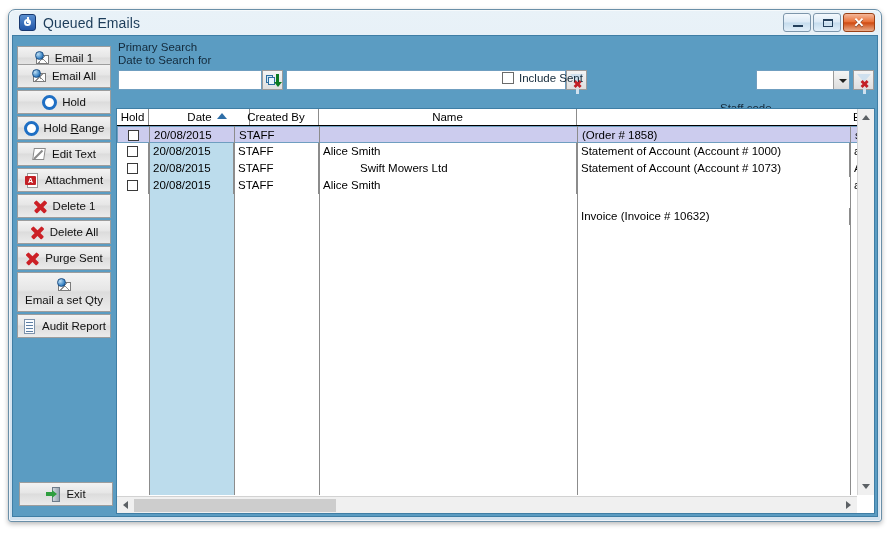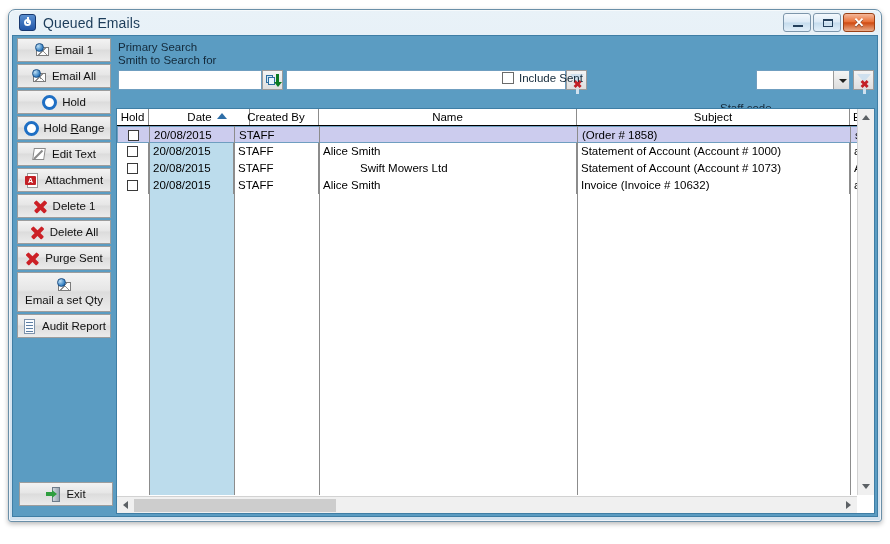--- a/index.html
+++ b/index.html
@@ -292,21 +292,21 @@
       <div class="win-btn close">
           <span class="glyph-close">✕</span>
         </div>
     </div>
   </div>
 
   <div class="client">
 
     <div class="sidebar">
 
-      <div class="sbtn" style="top:0;">
+      <div class="sbtn" style="top:8px;">
         <span class="ico ico-mail">
             <span class="env"></span>
             <span class="globe"></span>
           </span>
         <span class="lbl">Email 1</span>
       </div>
 
       <div class="sbtn">
         <span class="ico ico-mail">
             <span class="env"></span>
@@ -380,21 +380,21 @@
             <span class="door"></span>
             <span class="arr"></span>
           </span>
         <span class="lbl">Exit</span>
       </div>
     </div>
 
     <div class="search-area">
       <div class="lblgrp lbl-primary">
         <span>Primary Search</span>
-        <span class="lbl-ln2">Smith to Search for</span>
+        <span class="lbl-ln2">Date to Search for</span>
       </div>
 
       <input class="tinput" style="left: 2px; top: 32px; width: 144px;" value="">
       <div class="ibtn ic-copydown" style="left:146px;top:32px;">
         <span class="c1"></span>
           <span class="c2"></span>
           <span class="ar"></span>
       </div>
 
       <input class="tinput" style="left: 170px; top: 32px; width: 280px;" value="">
@@ -422,21 +422,20 @@
 
       <div class="colband" style="left:32px;width:85px;"></div>
 
       <div class="grid-head">
         <div class="hc" style="left:0;width:32px;">Hold</div>
         <div class="hc" style="left:48px;width:85px;">
           <span>Date</span><span class="sort-arrow"></span>
         </div>
         <div class="hc" style="left:117px;width:85px;">Created By</div>
         <div class="hc" style="left:202px;width:258px;">Name</div>
-        <div class="hc" style="left:460px;width:273px;">Subject</div>
         <div class="hc" style="left:733px;width:30px;border-right:none;text-align:left;padding-left:3px;">E</div>
       </div>
 
       <div class="rows">
 
       <div class="row sel" style="top: 0px;">
             <div class="cell c-hold" style="left: 0px; width: 32px;">
               <span class="rowchk"></span>
             </div>
             <div class="cell c-date" style="left: 32px; width: 85px;">20/08/2015</div>
@@ -464,21 +463,21 @@
             <div class="cell " style="left: 460px; width: 273px;">Statement of Account (Account # 1073)</div>
             <div class="cell c-email" style="left: 733px; width: 30px; border-right: none;">A</div>
           </div>
           <div class="row" style="top: 51px;">
             <div class="cell c-hold" style="left: 0px; width: 32px;">
               <span class="rowchk"></span>
             </div>
             <div class="cell c-date" style="left: 32px; width: 85px;">20/08/2015</div>
             <div class="cell " style="left: 117px; width: 85px;">STAFF</div>
             <div class="cell " style="left: 202px; width: 258px;">Alice Smith</div>
-            <div class="cell " style="left: 460px; width: 273px;">Invoice (Invoice # 10632)</div>
+            <div class="cell " style="left: 460px; width: 273px; margin-top: 31px;">Invoice (Invoice # 10632)</div>
             <div class="cell c-email" style="left: 733px; width: 30px; border-right: none;">a</div>
           </div>
         </div>
 
       <div class="vgrid-line" style="left:32px;"></div>
       <div class="vgrid-line" style="left:117px;"></div>
       <div class="vgrid-line" style="left:202px;"></div>
       <div class="vgrid-line" style="left:460px;"></div>
       <div class="vgrid-line" style="left:733px;"></div>
 

